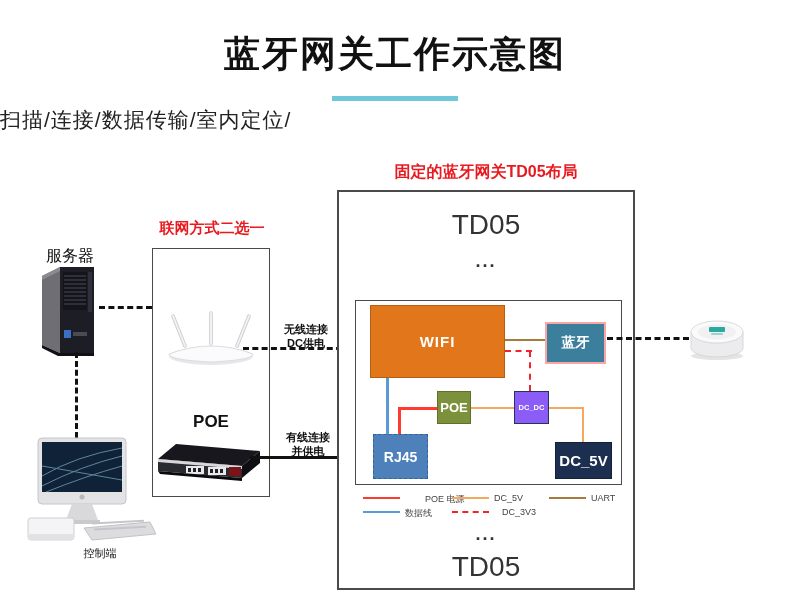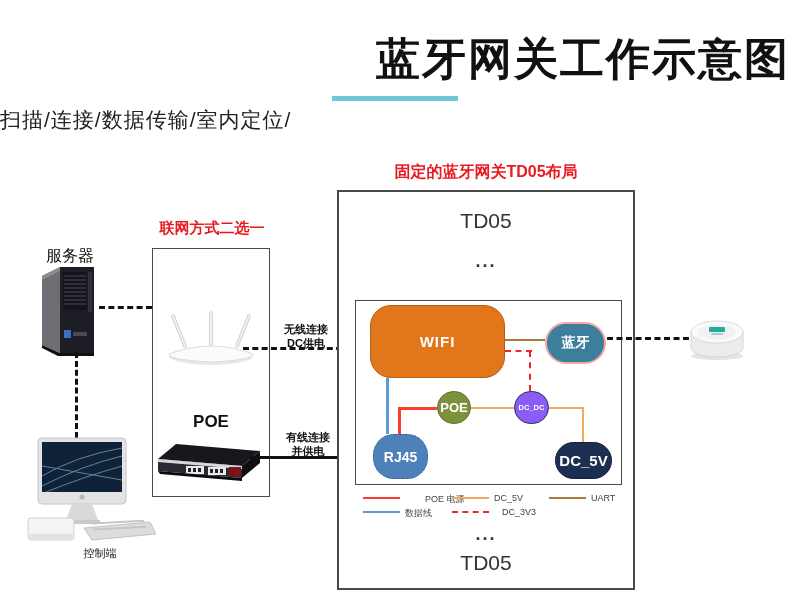--- a/index.html
+++ b/index.html
@@ -1,21 +1,21 @@
 <!DOCTYPE html>
 <html><head>
 <meta charset="utf-8">
 <style>
   * { margin:0; padding:0; box-sizing:border-box; }
   body { background:#fff; font-family:"Liberation Sans","DejaVu Sans",sans-serif; }
   .page { position:relative; width:790px; height:598px; background:#ffffff; overflow:hidden; }
 
   
-  .main-title { position:absolute; left:0; top:30px; width:790px; text-align:right;
-                font-size:44px; font-weight:800; color:#111; letter-spacing:2px; }
+  .main-title { position:absolute; left:0; top:30px; width:790px; text-align:center;
+                font-size:36px; font-weight:800; color:#111; letter-spacing:2px; }
   .title-underline { position:absolute; left:332px; top:96px; width:126px; height:5px; background:#6fc8d7; }
   .subtitle { position:absolute; left:0; top:106px; width:790px; text-align:left;
               font-size:21px; font-weight:500; color:#222; letter-spacing:1px; }
 
   
   .red-label { position:absolute; color:#e8191f; font-weight:700; text-align:center; }
   .dash-h { position:absolute; height:0; border-top:3px dashed #111; }
   .dash-v { position:absolute; width:0; border-left:3px dashed #111; }
   .solid-h { position:absolute; background:#111; }
 
@@ -36,33 +36,33 @@
 
   
   .conn-label { position:absolute; font-size:11px; font-weight:700; color:#111; text-align:center; line-height:1.3; }
   .wireless-label { left:272px; top:322px; width:68px; }
   .wired-label { left:276px; top:430px; width:64px; }
 
   
   .gw-heading { left:337px; top:162px; width:298px; font-size:16px; }
   .gateway-box { position:absolute; left:337px; top:190px; width:298px; height:400px;
                  border:2px solid #4a4a4a; background:#fff; }
-  .td05 { position:absolute; left:337px; width:298px; text-align:center; font-size:21px; color:#333; }
+  .td05 { position:absolute; left:337px; width:298px; text-align:center; font-size:28px; color:#333; }
   .td05-top { top:209px; }
   .td05-bottom { top:551px; }
   .dots { position:absolute; left:337px; width:298px; text-align:center; font-size:18px; font-weight:800;
           color:#333; letter-spacing:2px; line-height:10px; }
   .dots-top { top:256px; }
   .dots-bottom { top:529px; }
 
   .inner-box { position:absolute; left:355px; top:300px; width:267px; height:185px;
                border:1.5px solid #4a4a4a; background:#fff; }
 
   .module { position:absolute; display:flex; align-items:center; justify-content:center;
-            color:#fff; font-weight:700;border-radius:21px; }
+            color:#fff; font-weight:700; }
   .mod-wifi   { left:370px; top:305px; width:135px; height:73px; background:#e2761b; border:1px solid #b85e12; font-size:15px; letter-spacing:1px; }
   .mod-bt     { left:545px; top:322px; width:61px;  height:42px; background:#3b7f9c; border:2px solid #fca5a5; font-size:14px; font-weight:600; }
   .mod-poe    { left:437px; top:391px; width:34px;  height:33px; background:#7d913d; border:1px solid #5e702c; font-size:13px; }
   .mod-dcdc   { left:514px; top:391px; width:35px;  height:33px; background:#8b5cf6; border:1px solid #23355a; font-size:7.5px; }
   .mod-rj45   { left:373px; top:434px; width:55px;  height:45px; background:#4e80ba; border:1px dashed #33619c; font-size:14px; }
   .mod-dc5v   { left:555px; top:442px; width:57px;  height:37px; background:#1d2f50; border:1px solid #13203a; font-size:15px; }
 
   
   .wire { position:absolute; }
   .wire-uart    { left:505px; top:339px; width:40px; height:2px; background:#a67c3e; }

